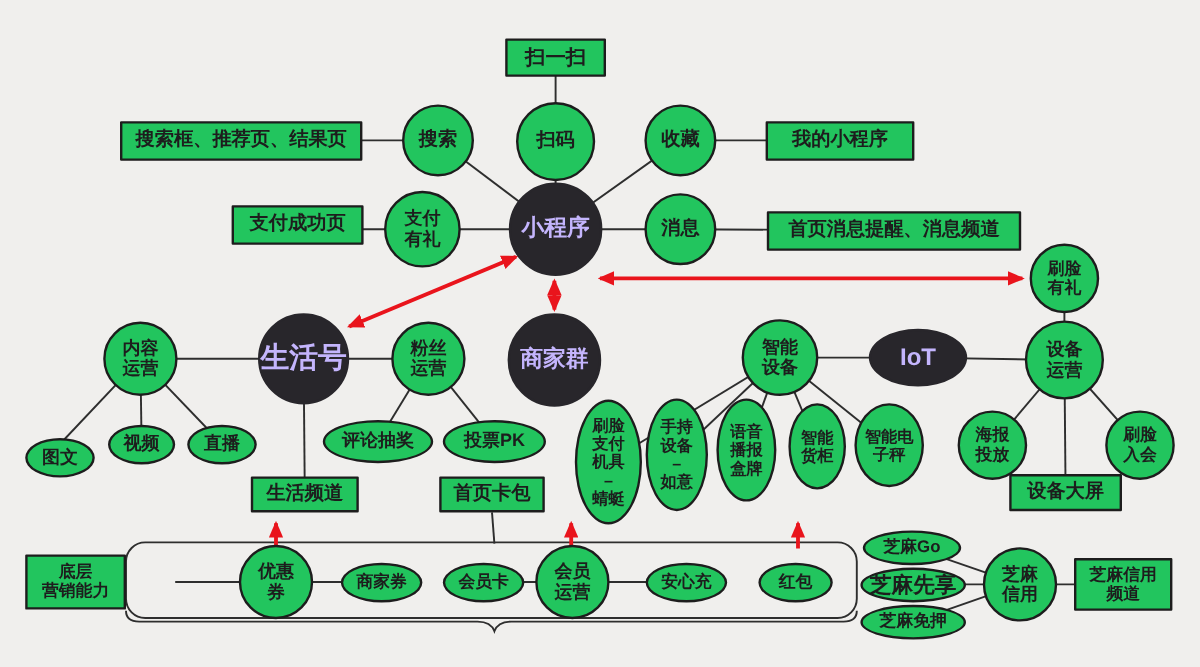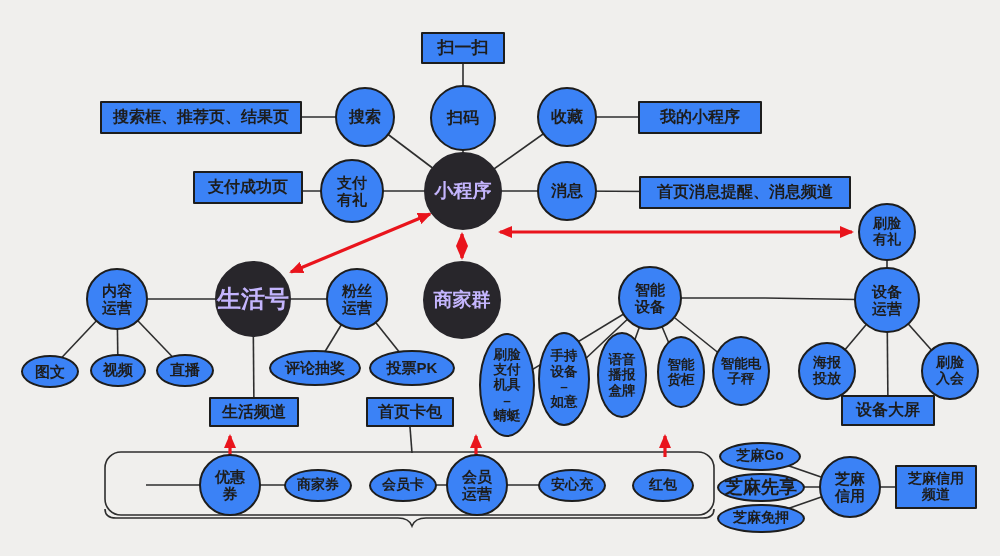--- a/index.html
+++ b/index.html
@@ -2,21 +2,21 @@
 <html><head>
 <meta charset="utf-8">
 <style>
   html,body{margin:0;padding:0;}
   body{background:#f0efed;font-family:"Liberation Sans","DejaVu Sans",sans-serif;}
   #stage{position:relative;width:1000px;height:556px;background:#f0efed;overflow:hidden;}
   #connector-layer{position:absolute;left:0;top:0;}
   #node-layer{position:absolute;left:0;top:0;width:100%;height:100%;}
   .node{
     position:absolute;display:flex;align-items:center;justify-content:center;
-    text-align:center;font-weight:700;color:#1d1d1d;background:#3b82f6;
+    text-align:center;font-weight:700;color:#1d1d1d;background:#22c55e;
     border:2px solid #1d1d1d;box-sizing:border-box;line-height:1.14;
     white-space:pre-line;letter-spacing:0;
   }
   .circle,.ellipse{border-radius:50%;}
   .rect{border-radius:1px;}
   .dark{background:#28262b;border-color:#28262b;color:#c4b5fd;}
   .edge{stroke:#2e2e2e;stroke-width:1.6;fill:none;}
   .red{stroke:#e9141c;stroke-width:3.2;fill:none;}
   .frame{fill:none;stroke:#2e2e2e;stroke-width:1.6;}
 </style>
@@ -99,23 +99,24 @@
       <div class="node circle" style="left: 858px; top: 203px; width: 58px; height: 58px; font-size: 14px;">刷脸
 有礼</div>
       <div class="node circle" style="left: 86px; top: 268px; width: 62px; height: 62px; font-size: 15px;">内容
 运营</div>
       <div class="node circle dark" style="left: 215px; top: 261px; width: 76px; height: 76px; font-size: 24px;">生活号</div>
       <div class="node circle" style="left: 326px; top: 268px; width: 62px; height: 62px; font-size: 15px;">粉丝
 运营</div>
       <div class="node circle dark" style="left: 423px; top: 261px; width: 78px; height: 78px; font-size: 19px;">商家群</div>
       <div class="node circle" style="left: 618px; top: 266px; width: 64px; height: 64px; font-size: 15px;">智能
 设备</div>
+      <div class="node ellipse dark" style="left: 724px; top: 274px; width: 82px; height: 48px; font-size: 20px;">IoT</div>
       <div class="node circle" style="left: 854px; top: 267px; width: 66px; height: 66px; font-size: 15px;">设备
 运营</div>
-      <div class="node ellipse" style="left: 21px; top: 355px; width: 58px; height: 33px; font-size: 15px;">图文</div>
+      <div class="node ellipse" style="left: 21px; top: 365px; width: 58px; height: 33px; font-size: 15px;">图文</div>
       <div class="node ellipse" style="left: 90px; top: 353.5px; width: 56px; height: 33px; font-size: 15px;">视频</div>
       <div class="node ellipse" style="left: 156px; top: 353.5px; width: 58px; height: 33px; font-size: 15px;">直播</div>
       <div class="node ellipse" style="left: 269px; top: 350px; width: 92px; height: 36px; font-size: 15px;">评论抽奖</div>
       <div class="node ellipse" style="left: 369px; top: 350px; width: 86px; height: 36px; font-size: 15px;">投票PK</div>
       <div class="node rect" style="left: 209px; top: 397px; width: 90px; height: 30px; font-size: 16px;">生活频道</div>
       <div class="node rect" style="left: 366px; top: 397px; width: 88px; height: 30px; font-size: 16px;">首页卡包</div>
       <div class="node ellipse" style="left: 479px; top: 333px; width: 56px; height: 104px; font-size: 13.5px;">刷脸
 支付
 机具
 –
@@ -129,20 +130,22 @@
 盒牌</div>
       <div class="node ellipse" style="left: 657px; top: 336px; width: 48px; height: 72px; font-size: 13.5px;">智能
 货柜</div>
       <div class="node ellipse" style="left: 712px; top: 336px; width: 58px; height: 70px; font-size: 13.5px;">智能电
 子秤</div>
       <div class="node circle" style="left: 798px; top: 342px; width: 58px; height: 58px; font-size: 14px;">海报
 投放</div>
       <div class="node circle" style="left: 921px; top: 342px; width: 58px; height: 58px; font-size: 14px;">刷脸
 入会</div>
       <div class="node rect" style="left: 841px; top: 394.5px; width: 94px; height: 31px; font-size: 16px;">设备大屏</div>
+      <div class="node rect" style="left: 21px; top: 462px; width: 84px; height: 46px; font-size: 14px;">底层
+营销能力</div>
       <div class="node circle" style="left: 199px; top: 454px; width: 62px; height: 62px; font-size: 15px;">优惠
 券</div>
       <div class="node ellipse" style="left: 284px; top: 468.5px; width: 68px; height: 33px; font-size: 14px;">商家券</div>
       <div class="node ellipse" style="left: 369px; top: 468.5px; width: 68px; height: 33px; font-size: 14px;">会员卡</div>
       <div class="node circle" style="left: 446px; top: 454px; width: 62px; height: 62px; font-size: 15px;">会员
 运营</div>
       <div class="node ellipse" style="left: 538px; top: 468.5px; width: 68px; height: 33px; font-size: 14px;">安心充</div>
       <div class="node ellipse" style="left: 632px; top: 468.5px; width: 62px; height: 33px; font-size: 14px;">红包</div>
       <div class="node ellipse" style="left: 719px; top: 441.5px; width: 82px; height: 29px; font-size: 14px;">芝麻Go</div>
       <div class="node ellipse" style="left: 717px; top: 472.5px; width: 88px; height: 29px; font-size: 18px;">芝麻先享</div>

